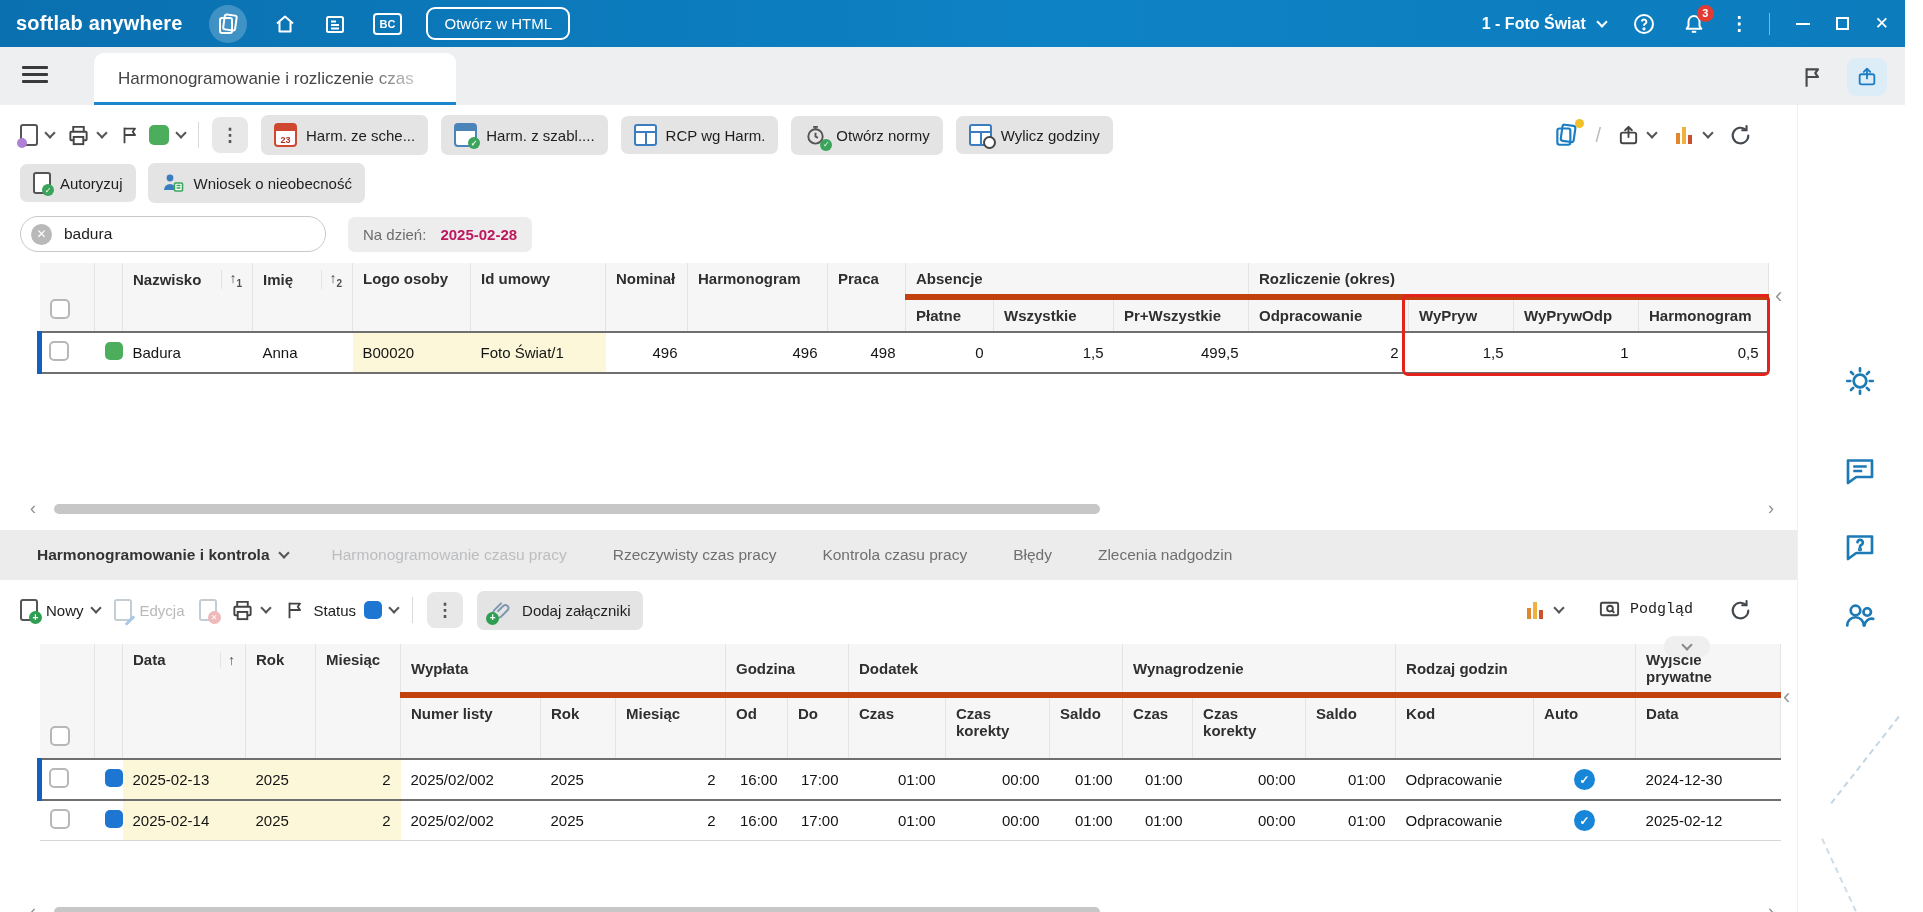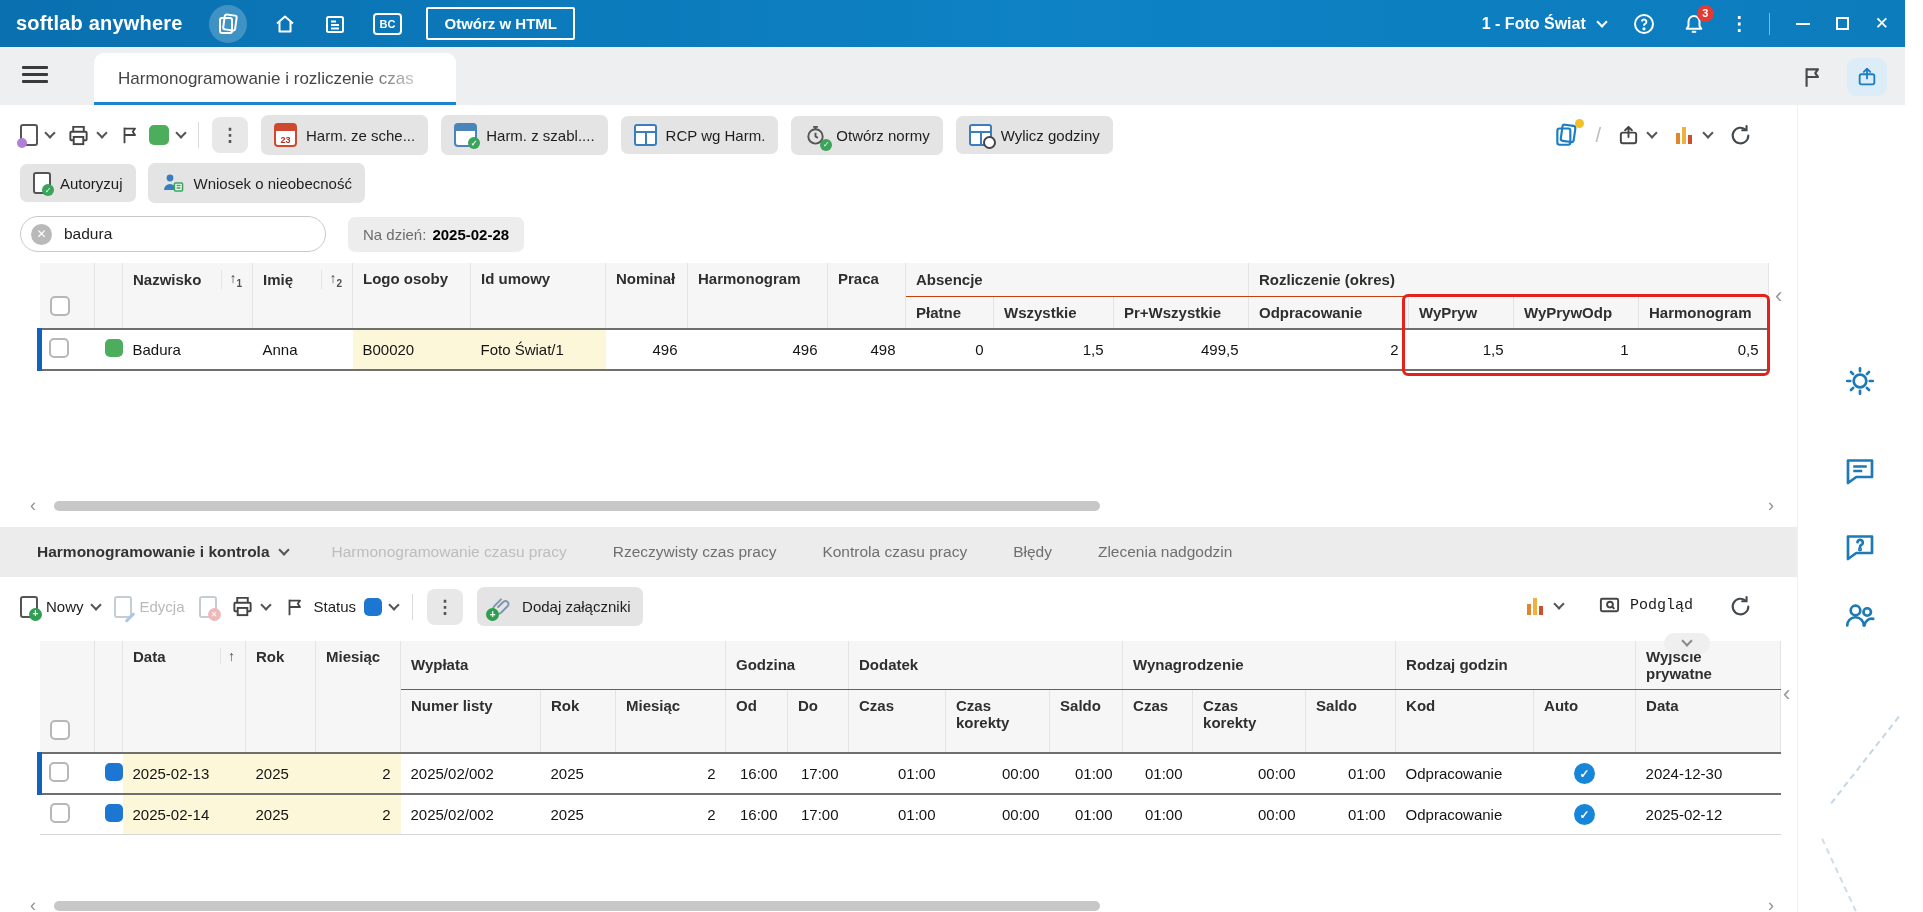--- a/index.html
+++ b/index.html
@@ -10,21 +10,21 @@
   
   .topbar { height:47px; background:linear-gradient(90deg,#0a70b0,#0d82c4 55%,#0c7cbd);
     display:flex; align-items:center; color:#fff; position:relative; }
   .logo { font-size:20px; font-weight:bold; margin-left:16px; letter-spacing:.2px; }
   .tb-icon { display:flex; align-items:center; justify-content:center; cursor:pointer; }
   .circle-hl { width:38px; height:38px; border-radius:50%; background:rgba(255,255,255,.22);
     margin-left:26px; }
   .ml26 { margin-left:26px; }
   .bc-badge { border:2px solid #fff; border-radius:4px; font-size:11px; font-weight:bold;
     padding:3px 5px; margin-left:26px; }
-  .open-html { border:2px solid #fff; border-radius:2px; font-size:15px; font-weight:bold;
+  .open-html { border:2px solid #fff; border-radius:9px; font-size:15px; font-weight:normal;
     padding:6px 16px; margin-left:24px; cursor:pointer; }
   .tb-search { position:absolute; left:792px; top:8px; width:332px; height:31px;
     background:#a9d4ed; border-radius:6px; display:flex; align-items:center; padding:0 10px; }
   .tb-search input { border:none; outline:none; background:transparent; font-size:15.5px;
     color:#3e6d8c; margin-left:8px; width:260px; font-family:"Liberation Sans",sans-serif; }
   .tb-search input::placeholder { color:#3e6d8c; opacity:1; }
   .tb-right { margin-left:auto; display:flex; align-items:center; padding-right:16px; }
   .company { font-size:16px; font-weight:bold; display:flex; align-items:center; gap:12px; cursor:pointer; }
   .chev { width:8px; height:8px; border-right:2px solid #555; border-bottom:2px solid #555;
     transform:rotate(45deg); margin-top:-4px; display:inline-block; }
@@ -79,29 +79,29 @@
 
   
   .filterrow { height:38px; margin:12px 20px 0 20px; display:flex; align-items:center; gap:22px; }
   .search-pill { width:306px; height:36px; border:1px solid #c9c9c9; border-radius:18px;
     display:flex; align-items:center; padding:0 10px; }
   .clear-x { width:21px; height:21px; border-radius:50%; background:#b9b9b9; color:#fff;
     font-size:12px; display:flex; align-items:center; justify-content:center; cursor:pointer; }
   .search-pill input { border:none; outline:none; font-size:15.5px; color:#222; margin-left:12px;
     width:230px; font-family:"Liberation Sans",sans-serif; background:transparent; }
   .date-chip { background:#ededee; border-radius:7px; padding:9px 15px; font-size:15px;
-    color:#6d6d6d; display:flex; gap:6px; cursor:pointer; }
-  .date-chip b { color:#000000; }
+    color:#6d6d6d; display:flex; gap:14px; cursor:pointer; }
+  .date-chip b { color:#be185d; }
 
   
   .tablewrap { position:relative; margin-left:37px; }
   .grid { border-collapse:collapse; table-layout:fixed; background:#fff; }
   .grid thead th { background:#f6f6f7; border-right:1px solid #e4e4e5; font-weight:bold;
     font-size:15px; color:#2f2f2f; text-align:left; padding:7px 10px; cursor:pointer; }
-  .grid thead tr.h1 th.group { border-bottom:1px solid #c2410c; height:33px; }
+  .grid thead tr.h1 th.group { border-bottom:6px solid #c2410c; height:33px; }
   .grid thead th.span2 { vertical-align:top; border-bottom:1px solid #cfcfcf; }
   .grid thead tr.h2 th { border-bottom:1px solid #cfcfcf; vertical-align:top; }
   .grid thead th.chk-col { vertical-align:bottom; border-bottom:1px solid #cfcfcf; padding-bottom:9px; }
   .grid thead th.nolab { border-bottom:1px solid #cfcfcf; }
   .grid td { padding:8px 10px; font-size:15px; color:#141414; white-space:nowrap; overflow:hidden; }
   .grid tr.sel td { border-top:2px solid #6f6f6f; border-bottom:2px solid #6f6f6f; }
   .grid tr.sel td.first { border-left:5px solid #1261bd; padding-left:7px; }
   .grid tr.norm td { border-bottom:1px solid #d7d7d7; }
   .num { text-align:right; }
   .yellow { background:#fbf7d8; }

